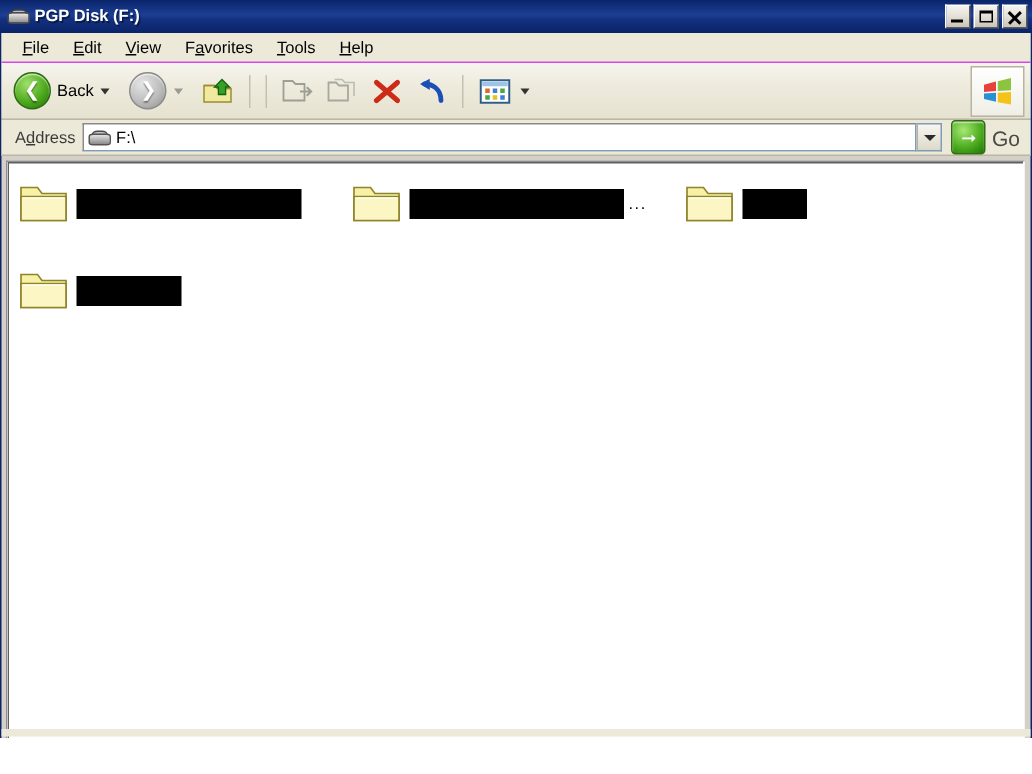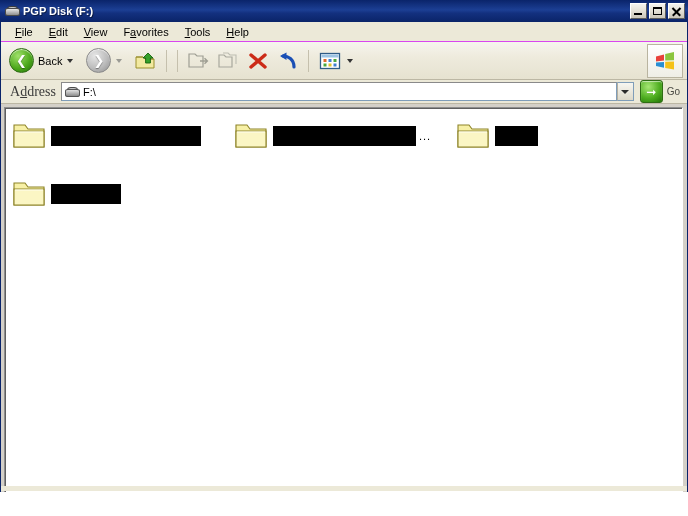--- a/index.html
+++ b/index.html
@@ -244,22 +244,22 @@
     width: 686px;
     height: 24px;
     box-sizing: border-box;
     background: #ece9d8;
     display: flex;
     align-items: center;
     padding: 0 3px;
     border-bottom: 1px solid #bcb7a4;
   }
   .addr-label {
-    font-family: Liberation Serif, serif;
-    font-size: 14px;
+    font-family: Liberation Sans, sans-serif;
+    font-size: 11px;
     color: #3b3b3b;
     padding: 0 5px 0 6px;
     white-space: nowrap;
   }
   .addr-label u { text-decoration: underline; }
   .addr-input {
     flex: 1 1 auto;
     height: 19px;
     box-sizing: border-box;
     background: #ffffff;
@@ -328,21 +328,21 @@
     display: flex;
     align-items: center;
     justify-content: center;
     color: #fff;
     font-size: 12px;
     font-family: "DejaVu Sans", sans-serif;
     box-shadow: inset 0 1px 1px rgba(255,255,255,0.6);
   }
   .go-label {
     font-family: "Liberation Sans", sans-serif;
-    font-size: 10px;
+    font-size: 14px;
     color: #4a4a44;
     margin-left: 4px;
   }
 
   
   .content {
     position: absolute;
     left: 4px;
     top: 107px;
     width: 679px;

